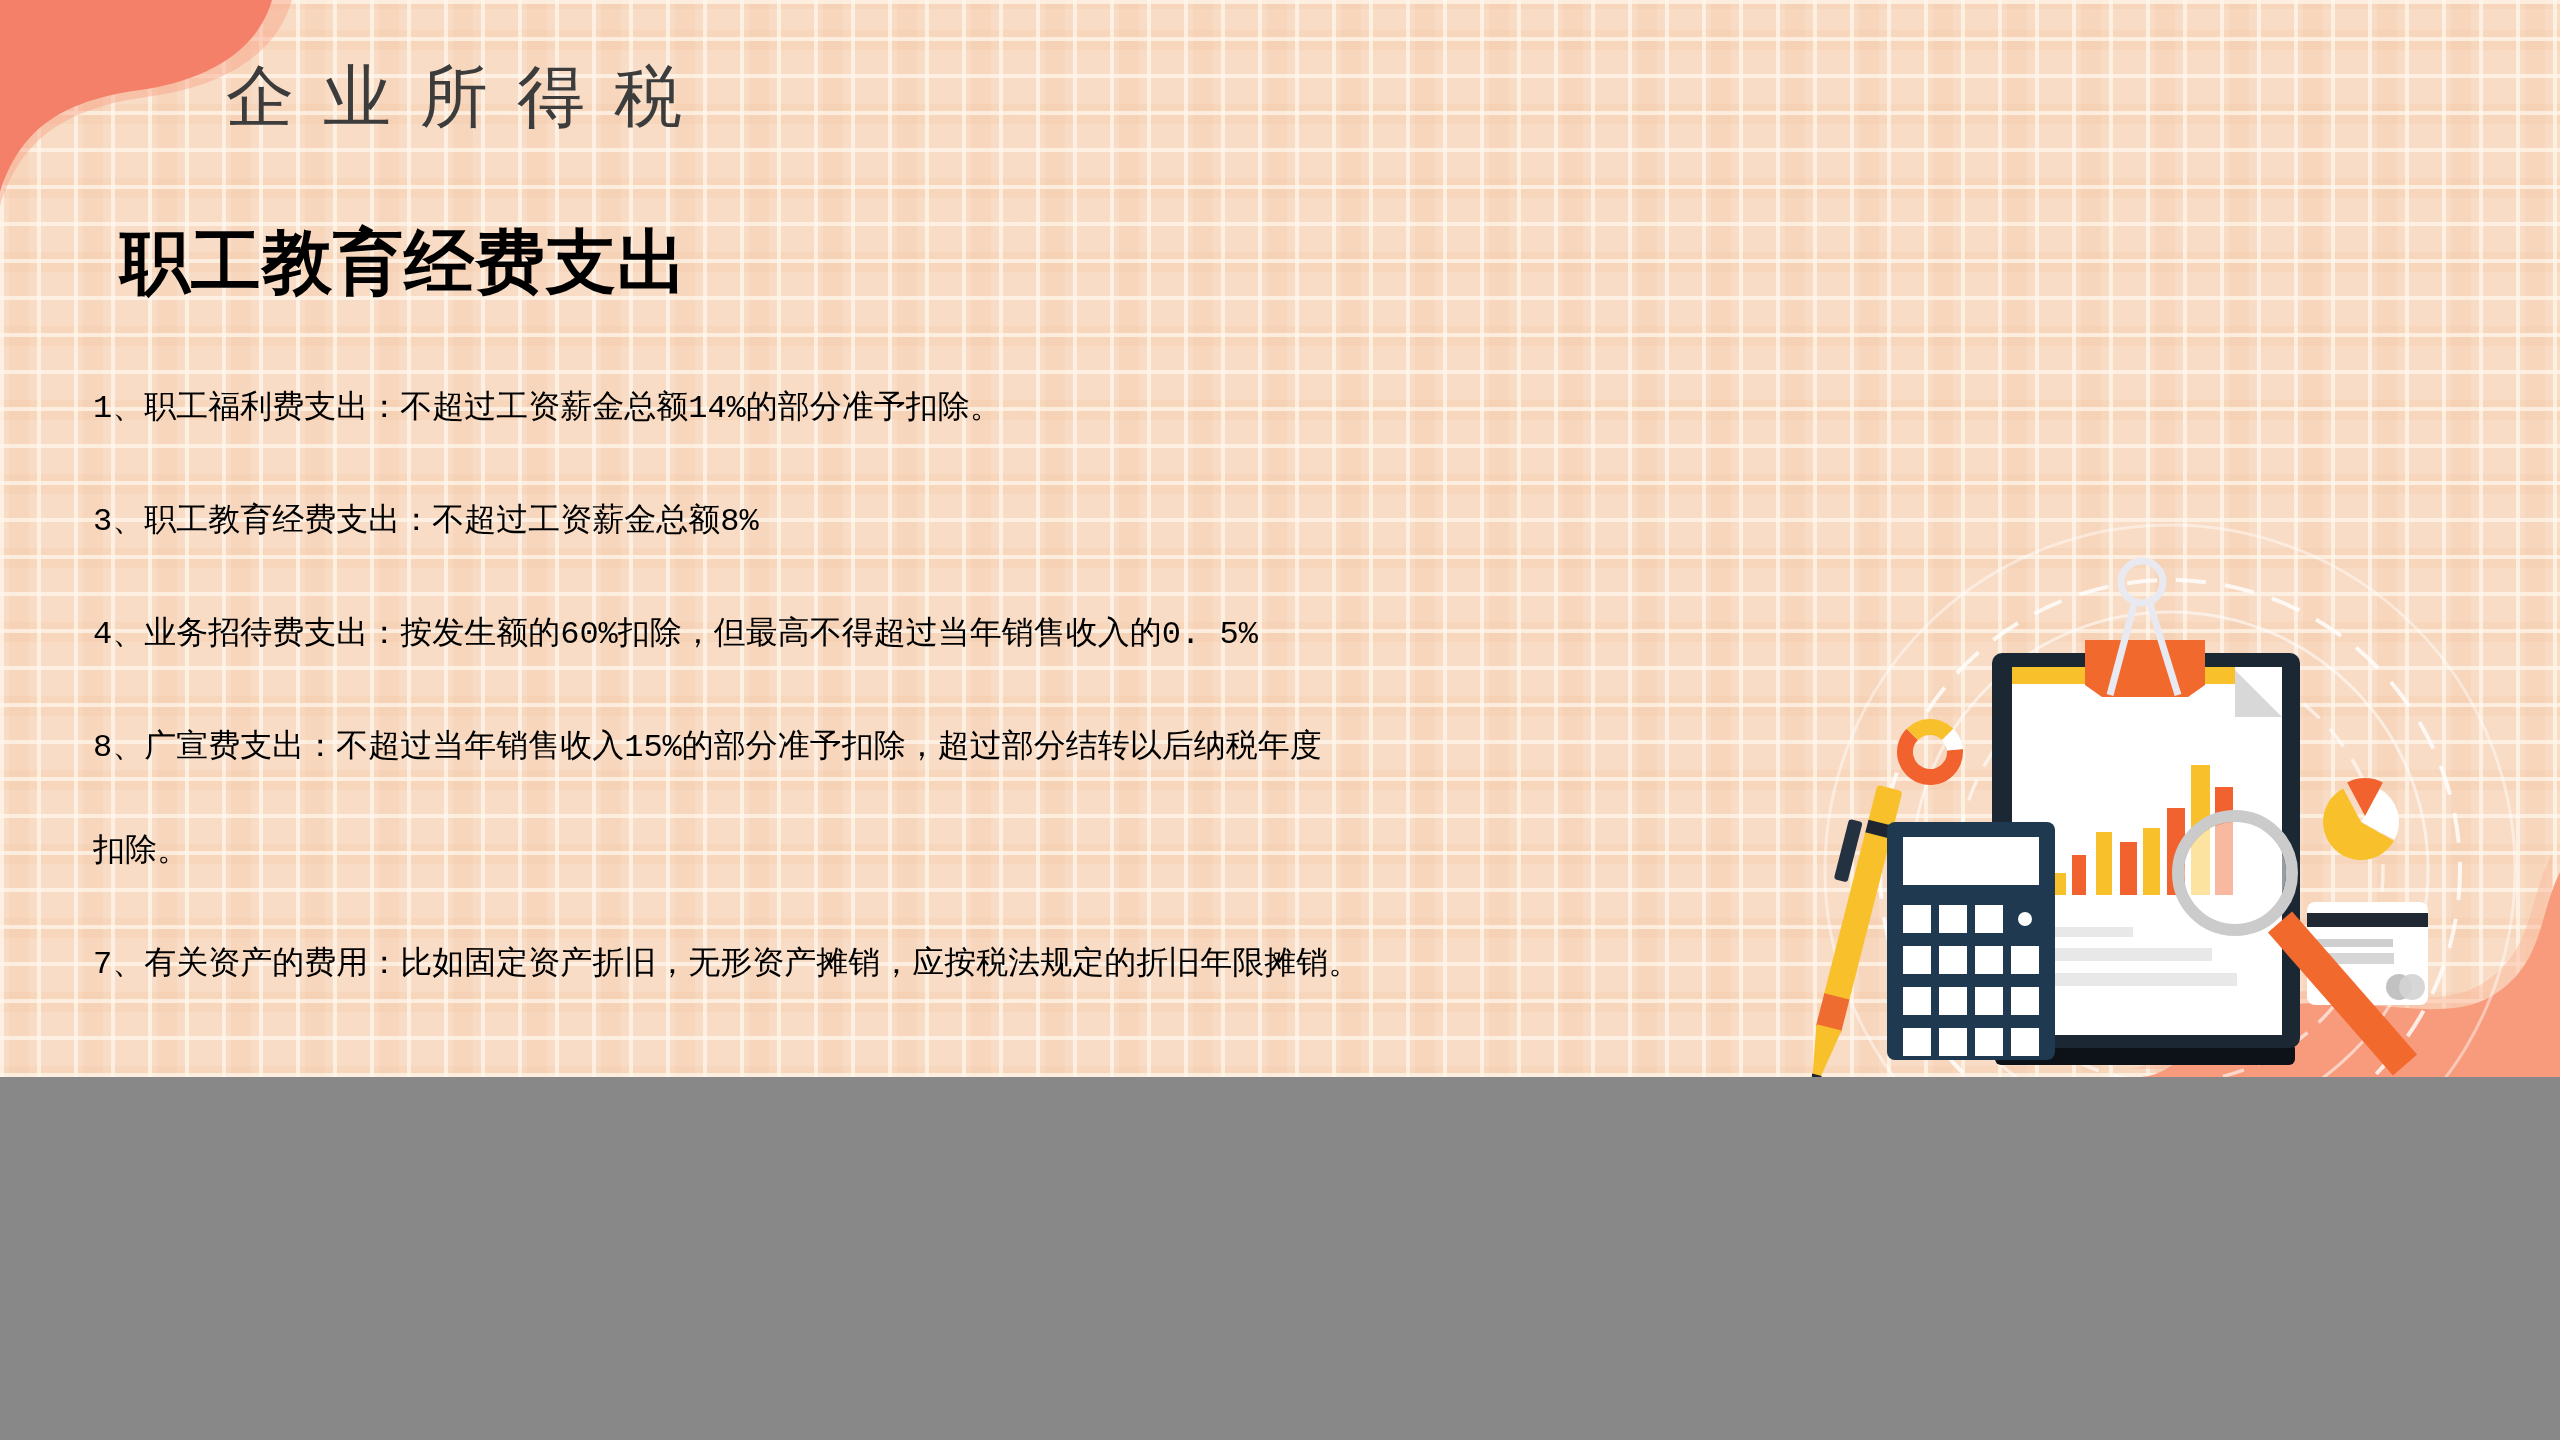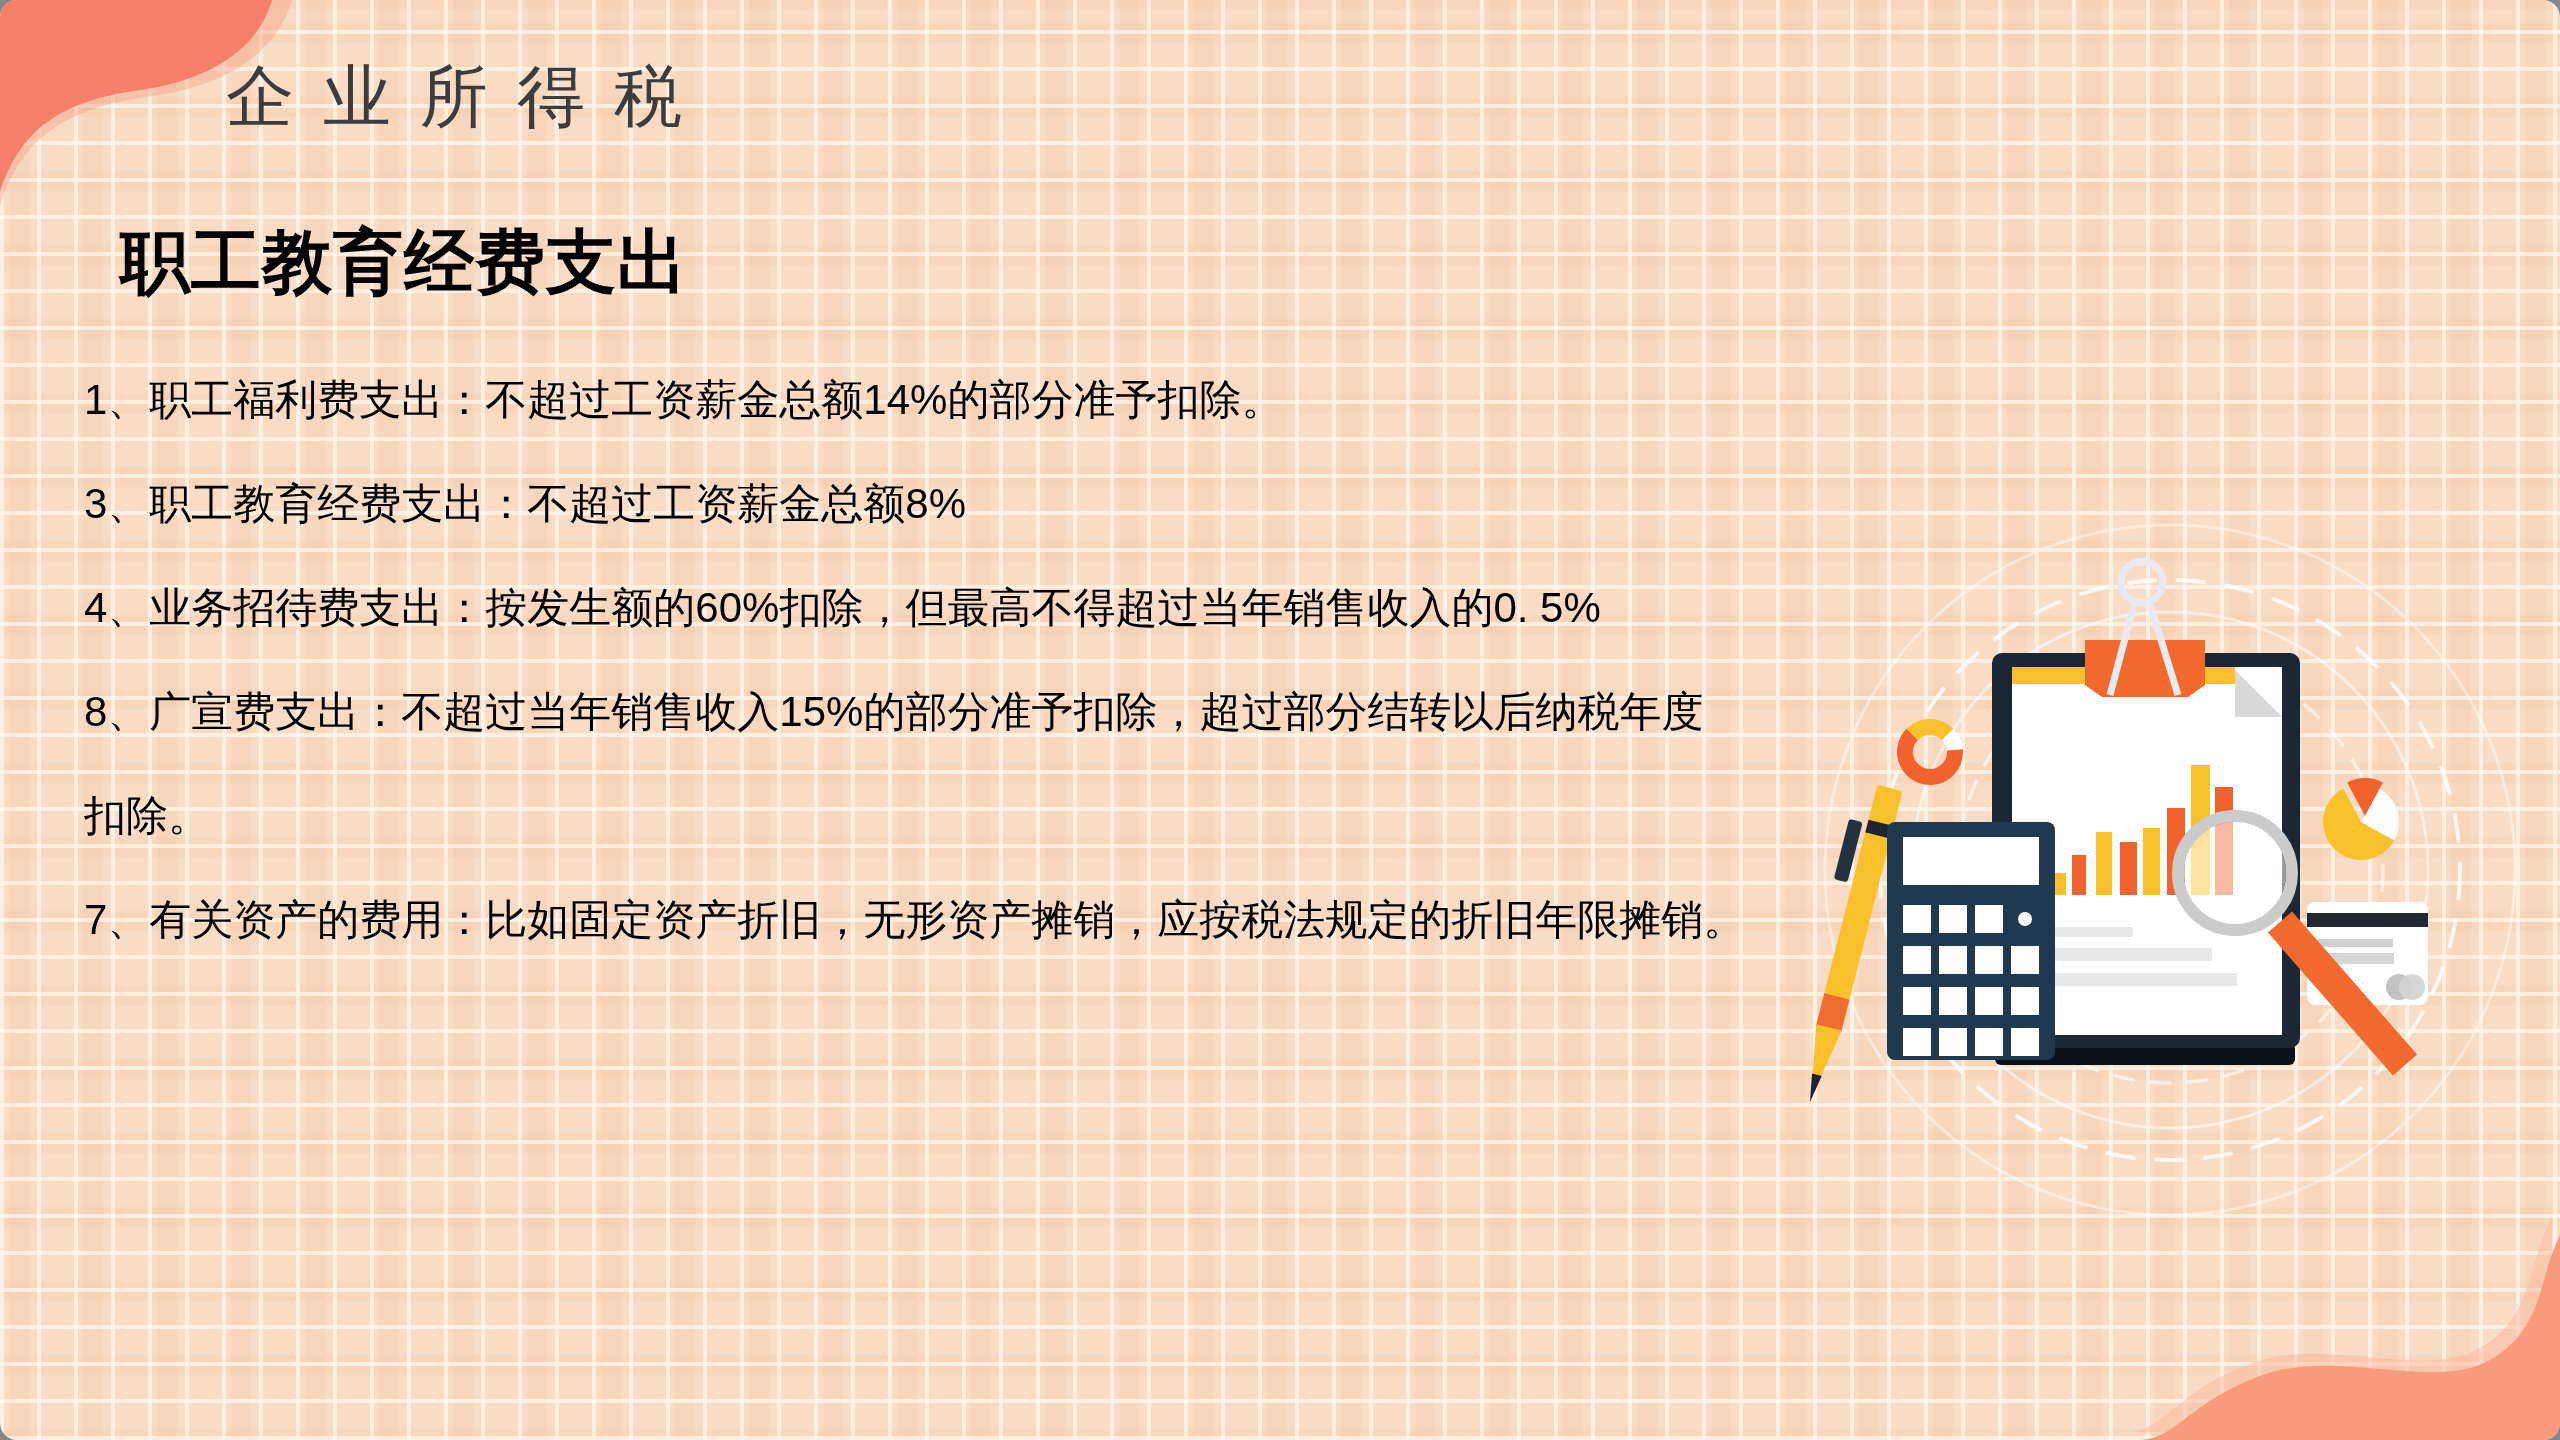--- a/index.html
+++ b/index.html
@@ -1,43 +1,42 @@
 <!DOCTYPE html>
 <html><head>
 <meta charset="utf-8">
 <style>
   html,body{margin:0;padding:0;background:#888;}
   .slide{
-    position:relative; width:2560px; height:1440px; overflow:hidden;
-    font-family:Liberation Sans, sans-serif;
+    position:relative; width:2560px; height:1077px; overflow:hidden;
+    font-family:Liberation Mono, monospace;
     background-color:#f8dcc5;
     background-image:
       repeating-linear-gradient(90deg, rgba(255,248,238,.70) 0 4px, rgba(0,0,0,0) 4px 37px),
       repeating-linear-gradient(0deg,  rgba(255,248,238,.70) 0 4px, rgba(0,0,0,0) 4px 37px),
       repeating-linear-gradient(90deg, rgba(244,199,166,.30) 0 20px, rgba(0,0,0,0) 20px 74px),
       repeating-linear-gradient(0deg,  rgba(244,199,166,.28) 0 20px, rgba(0,0,0,0) 20px 74px);
     background-position:0 0,0 0,9px 9px,9px 9px;
-    border-radius:17px;
   }
   .blob{position:absolute;}
   .blob.tl{left:0;top:0;}
   .blob.br{right:0;bottom:0;}
   .title{
     position:absolute; left:226px; top:52px; margin:0;
     font-size:68px; font-weight:500; letter-spacing:29px; color:#3c3c3c; white-space:nowrap;
   }
   .subtitle{
     position:absolute; left:120px; top:216px; margin:0;
     font-size:70px; font-weight:700; letter-spacing:1px; color:#000; white-space:nowrap;
   }
   .items{
     position:absolute; left:84px; top:348px; width:2000px;
   }
   .item{
-    margin:0; font-size:42px; line-height:104px; color:#000;
+    margin:9px; font-size:32px; line-height:104px; color:#000;
     white-space:pre-wrap; font-weight:400;
   }
   .illus{position:absolute; left:1790px; top:515px;}
 </style>
 </head>
 <body>
 
 <div class="slide">
 
   <svg class="blob tl" width="310" height="230" viewBox="0 0 310 230">

